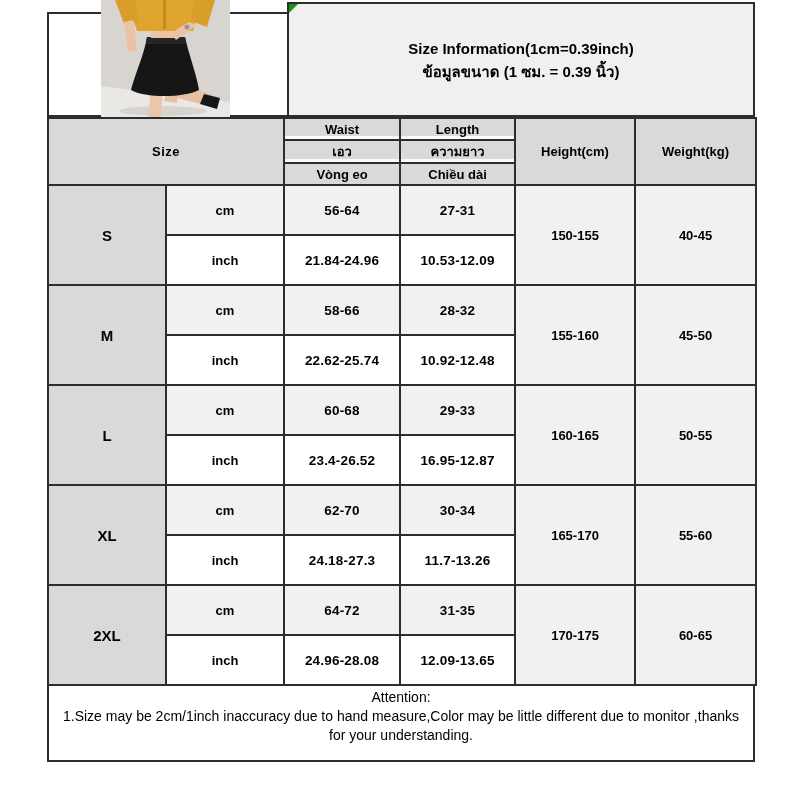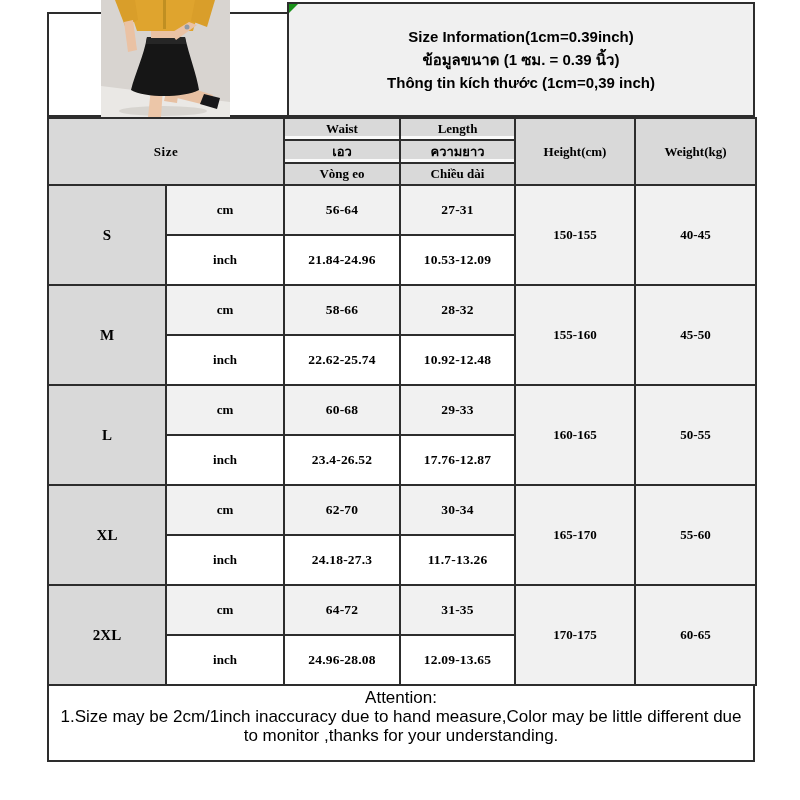--- a/index.html
+++ b/index.html
@@ -27,55 +27,53 @@
     border-top:9px solid #1a921a; border-right:9px solid transparent;
   }
   .photo { position:absolute; left:54px; top:0; width:129px; height:117px; z-index:3; }
   .photo svg { display:block; width:129px; height:117px; }
 
   
   table.size-table { border-collapse:collapse; table-layout:fixed; width:708px; }
   .size-table th, .size-table td {
     border:2px solid #2d2d2d; text-align:center; vertical-align:middle; padding:0;
     overflow:hidden;
-    font-family:Liberation Serif, serif;
   }
   .size-table thead th { background:#d9d9d9; font-size:13px; font-weight:bold; height:20px; }
   .size-table thead th.gap-below { box-shadow: inset 0 -3px 0 #fafafa; }
   th.size-hdr { font-size:24px; letter-spacing:0.5px; }
   th.hw-hdr { font-size:13.5px;margin-left:26px; }
   .size-table tbody tr { height:50px; }
   td.size-cell { background:#d9d9d9; font-weight:bold; font-size:15px; }
   td.unit-cell { font-weight:bold; font-size:13px; }
   td.val-cell { font-weight:bold; font-size:13.5px; letter-spacing:0.2px; }
   tr.row-cm td.unit-cell, tr.row-cm td.val-cell { background:#f1f1f1; }
   tr.row-inch td.unit-cell, tr.row-inch td.val-cell { background:#ffffff;margin-left:28px; }
   td.hw-cell { background:#f1f1f1; font-weight:bold; font-size:13px; }
 
   
   .attention {
     border:2px solid #2d2d2d; margin-top:-2px; height:78px; box-sizing:border-box;
-    background:#ffffff; text-align:center; font-size:17px; line-height:19px;
+    background:#ffffff; text-align:center; font-size:14px; line-height:19px;
     padding:2px 4px 0 4px;
   }
 </style>
 </head>
 <body>
 
 <div id="canvas">
   <div id="content">
 
     <div class="top-band">
       <div class="photo-frame"></div>
 
       <div class="title-box">
         <span class="corner-marker"></span>
         <div class="t-line">Size Information(1cm=0.39inch)</div>
         <div class="t-line">ข้อมูลขนาด (1 ซม. = 0.39 นิ้ว)</div>
-        <div class="t-line">Thông tin kích thước (1cm=0,39 inch)</div>
       </div>
 
       <div class="photo">
         <svg viewBox="0 0 129 117" xmlns="http://www.w3.org/2000/svg">
           <rect width="129" height="117" fill="#d8d4d0"></rect>
           <polygon points="0,86 129,102 129,117 0,117" fill="#eae8e5"></polygon>
           <ellipse cx="62" cy="111" rx="44" ry="5" fill="#c6c2be" opacity="0.55"></ellipse>
 
           <polygon points="70,88 80,85 112,95 108,106 76,98" fill="#e7c0a2"></polygon>
           <polygon points="103,94 119,98 116,109 99,104" fill="#17171a"></polygon>
@@ -160,21 +158,21 @@
           <td class="size-cell" rowspan="2">L</td>
           <td class="unit-cell">cm</td>
           <td class="val-cell">60-68</td>
           <td class="val-cell">29-33</td>
           <td class="hw-cell" rowspan="2">160-165</td>
           <td class="hw-cell" rowspan="2">50-55</td>
         </tr>
         <tr class="row-inch">
           <td class="unit-cell">inch</td>
           <td class="val-cell">23.4-26.52</td>
-          <td class="val-cell">17.76-12.87</td>
+          <td class="val-cell">16.95-12.87</td>
         </tr>
 
         <tr class="row-cm">
           <td class="size-cell" rowspan="2">XL</td>
           <td class="unit-cell">cm</td>
           <td class="val-cell">62-70</td>
           <td class="val-cell">30-34</td>
           <td class="hw-cell" rowspan="2">165-170</td>
           <td class="hw-cell" rowspan="2">55-60</td>
         </tr>

